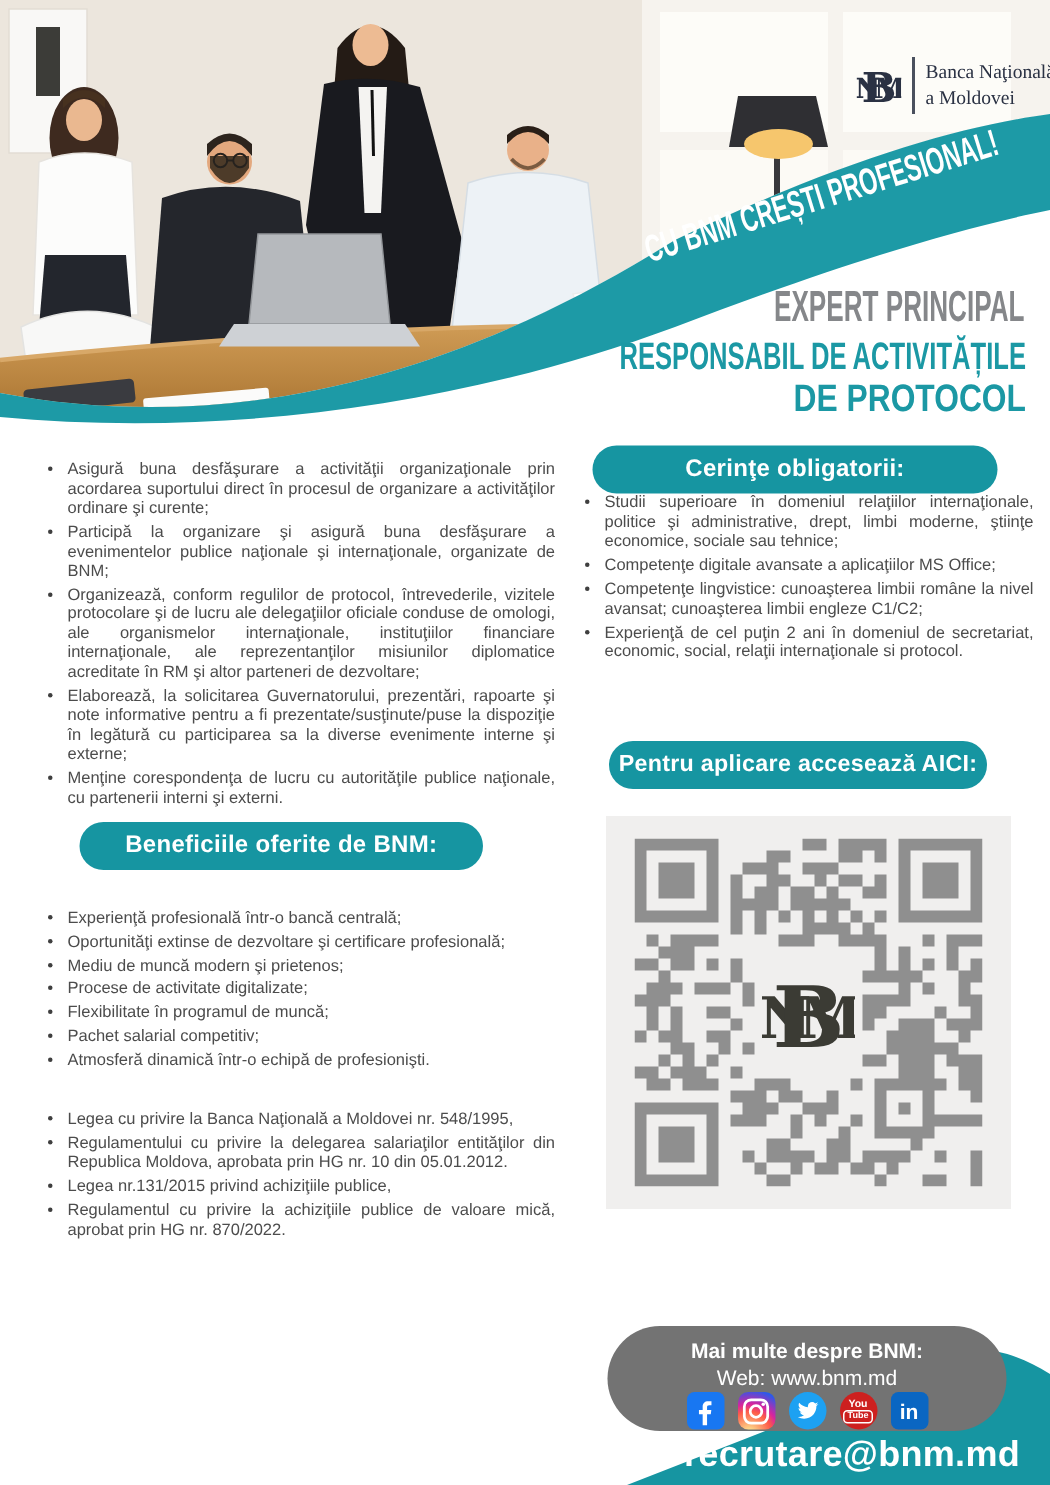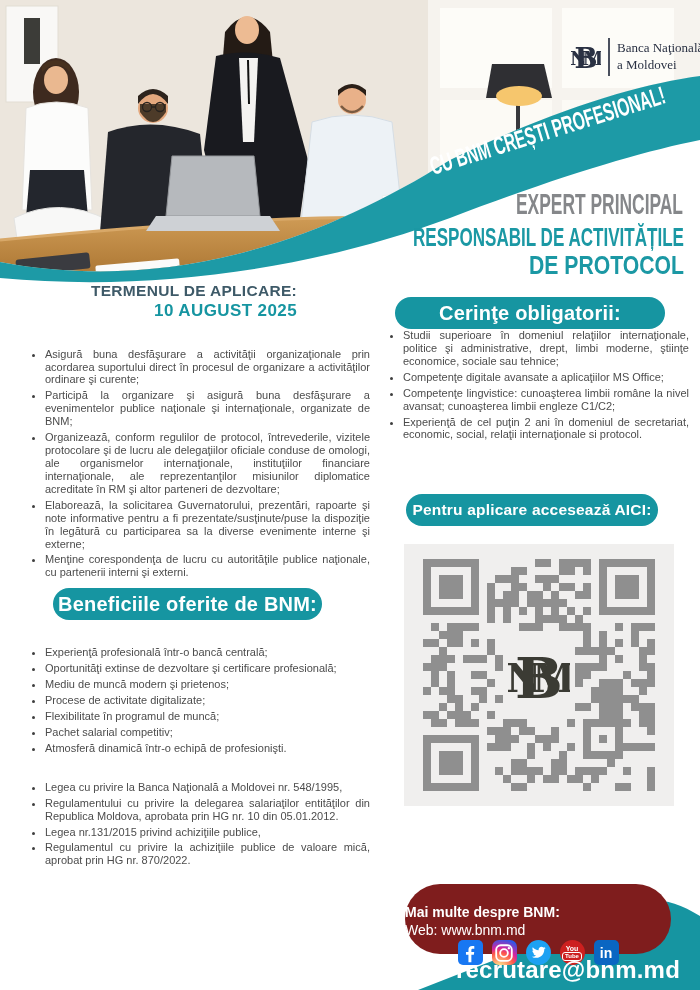--- a/index.html
+++ b/index.html
@@ -10,40 +10,40 @@
   .logo{position:absolute;left:571px;top:38px;z-index:2;display:flex;align-items:center;gap:7px;color:#2a3143;}
   .logo-divider{width:2px;height:38px;background:#2a3143;opacity:.85;}
   .logo-text{font-family:"Liberation Serif",serif;font-size:13px;line-height:1.3;white-space:nowrap;}
   
   .col{position:absolute;z-index:2;}
   .col-left{left:30px;top:281px;width:342px;}
   .col-right{left:388px;top:297px;width:312px;}
   .deadline{width:267px;text-align:right;line-height:1.25;}
   .deadline-label{color:#3e5a68;font-weight:bold;font-size:15.5px;letter-spacing:.3px;}
   .deadline-date{color:#1695a1;font-weight:bold;font-size:17px;letter-spacing:.4px;}
-  .pill{background:#1695a1;color:#fff;font-weight:bold;font-size:20px;height:32px;width:269px;
+  .pill{background:#1695a1;color:#fff;font-weight:bold;font-size:16px;height:32px;width:269px;
         border-radius:17px;display:flex;align-items:center;justify-content:center;letter-spacing:.2px;}
   .col-left .pill{margin:9px 0 0 23px;}
   .col-left .pill + ul{margin-top:10px;}
   .col-right .pill{margin:0 0 0 7px;width:270px;}
   .pill-apply{margin:53px 0 0 18px !important;width:252px !important;font-size:15.5px;}
   ul.bullets{margin:0;padding:0 0 0 15px;list-style:disc outside;}
   ul.bullets li{font-size:11px;line-height:1.175;color:#4c4c4c;text-align:justify;margin-bottom:3px;}
   ul.bullets li::marker{color:#3f3f3f;}
   .col-left ul.bullets{width:325px;}
   .col-right ul.bullets{width:286px;}
   .col-left ul.bullets{margin-top:26px;}
   
   .qr{position:relative;margin:18px 0 0 16px;width:270px;height:262px;background:#f0efee;
       display:flex;align-items:center;justify-content:center;}
   .qr-mono{position:absolute;left:50%;top:50%;transform:translate(-50%,-50%);}
   
   .corner{position:absolute;left:410px;top:880px;z-index:3;}
-  .footer-pill{position:absolute;left:405px;top:884px;width:266px;height:70px;background:#7f1d1d;
-               border-radius:35px;z-index:4;color:#fff;padding-top:20px;box-sizing:border-box;}
+  .footer-pill{position:absolute;left:405px;top:884px;width:266px;height:70px;background:#737373;
+               border-radius:35px;z-index:4;text-align:center;color:#fff;padding-top:8px;box-sizing:border-box;}
   .footer-more{font-weight:bold;font-size:14px;line-height:17px;}
   .footer-web{font-size:14px;line-height:18px;}
   .social{display:flex;justify-content:center;gap:9px;margin-top:1px;}
   .sicon{width:25px;height:25px;display:flex;align-items:center;justify-content:center;}
   .si-square{border-radius:5px;}
   .si-fb{background:#1877f2;}
   .si-ig{border-radius:7px;background:radial-gradient(circle at 30% 110%,#fdf497 0%,#fd5949 45%,#d6249f 60%,#285aeb 90%);}
   .si-tw{background:#1da1f2;border-radius:50%;}
   .si-yt{background:#cd201f;border-radius:50%;flex-direction:column;color:#fff;font-weight:bold;}
   .si-yt .yt1{font-size:7px;line-height:7px;}
@@ -152,24 +152,20 @@
         <use href="#bnm-mono"></use>
       </svg>
     <div class="logo-divider"></div>
     <div class="logo-text">
       <div>Banca Naţională</div>
       <div>a Moldovei</div>
     </div>
   </div>
 
   <div class="col col-left">
-    <div class="deadline">
-      <div class="deadline-label">TERMENUL DE APLICARE:</div>
-      <div class="deadline-date">10 AUGUST 2025</div>
-    </div>
 
     <ul class="bullets">
       <li>Asigură buna desfăşurare a activităţii organizaţionale prin acordarea suportului direct în procesul de organizare a activităţilor ordinare şi curente;</li>
       <li>Participă la organizare şi asigură buna desfăşurare a evenimentelor publice naţionale şi internaţionale, organizate de BNM;</li>
       <li>Organizează, conform regulilor de protocol, întrevederile, vizitele protocolare şi de lucru ale delegaţiilor oficiale conduse de omologi, ale organismelor internaţionale, instituţiilor financiare internaţionale, ale reprezentanţilor misiunilor diplomatice acreditate în RM şi altor parteneri de dezvoltare;</li>
       <li>Elaborează, la solicitarea Guvernatorului, prezentări, rapoarte şi note informative pentru a fi prezentate/susţinute/puse la dispoziţie în legătură cu participarea sa la diverse evenimente interne şi externe;</li>
       <li>Menţine corespondenţa de lucru cu autorităţile publice naţionale, cu partenerii interni şi externi.</li>
     </ul>
 
     <div class="pill">Beneficiile oferite de BNM:</div>

